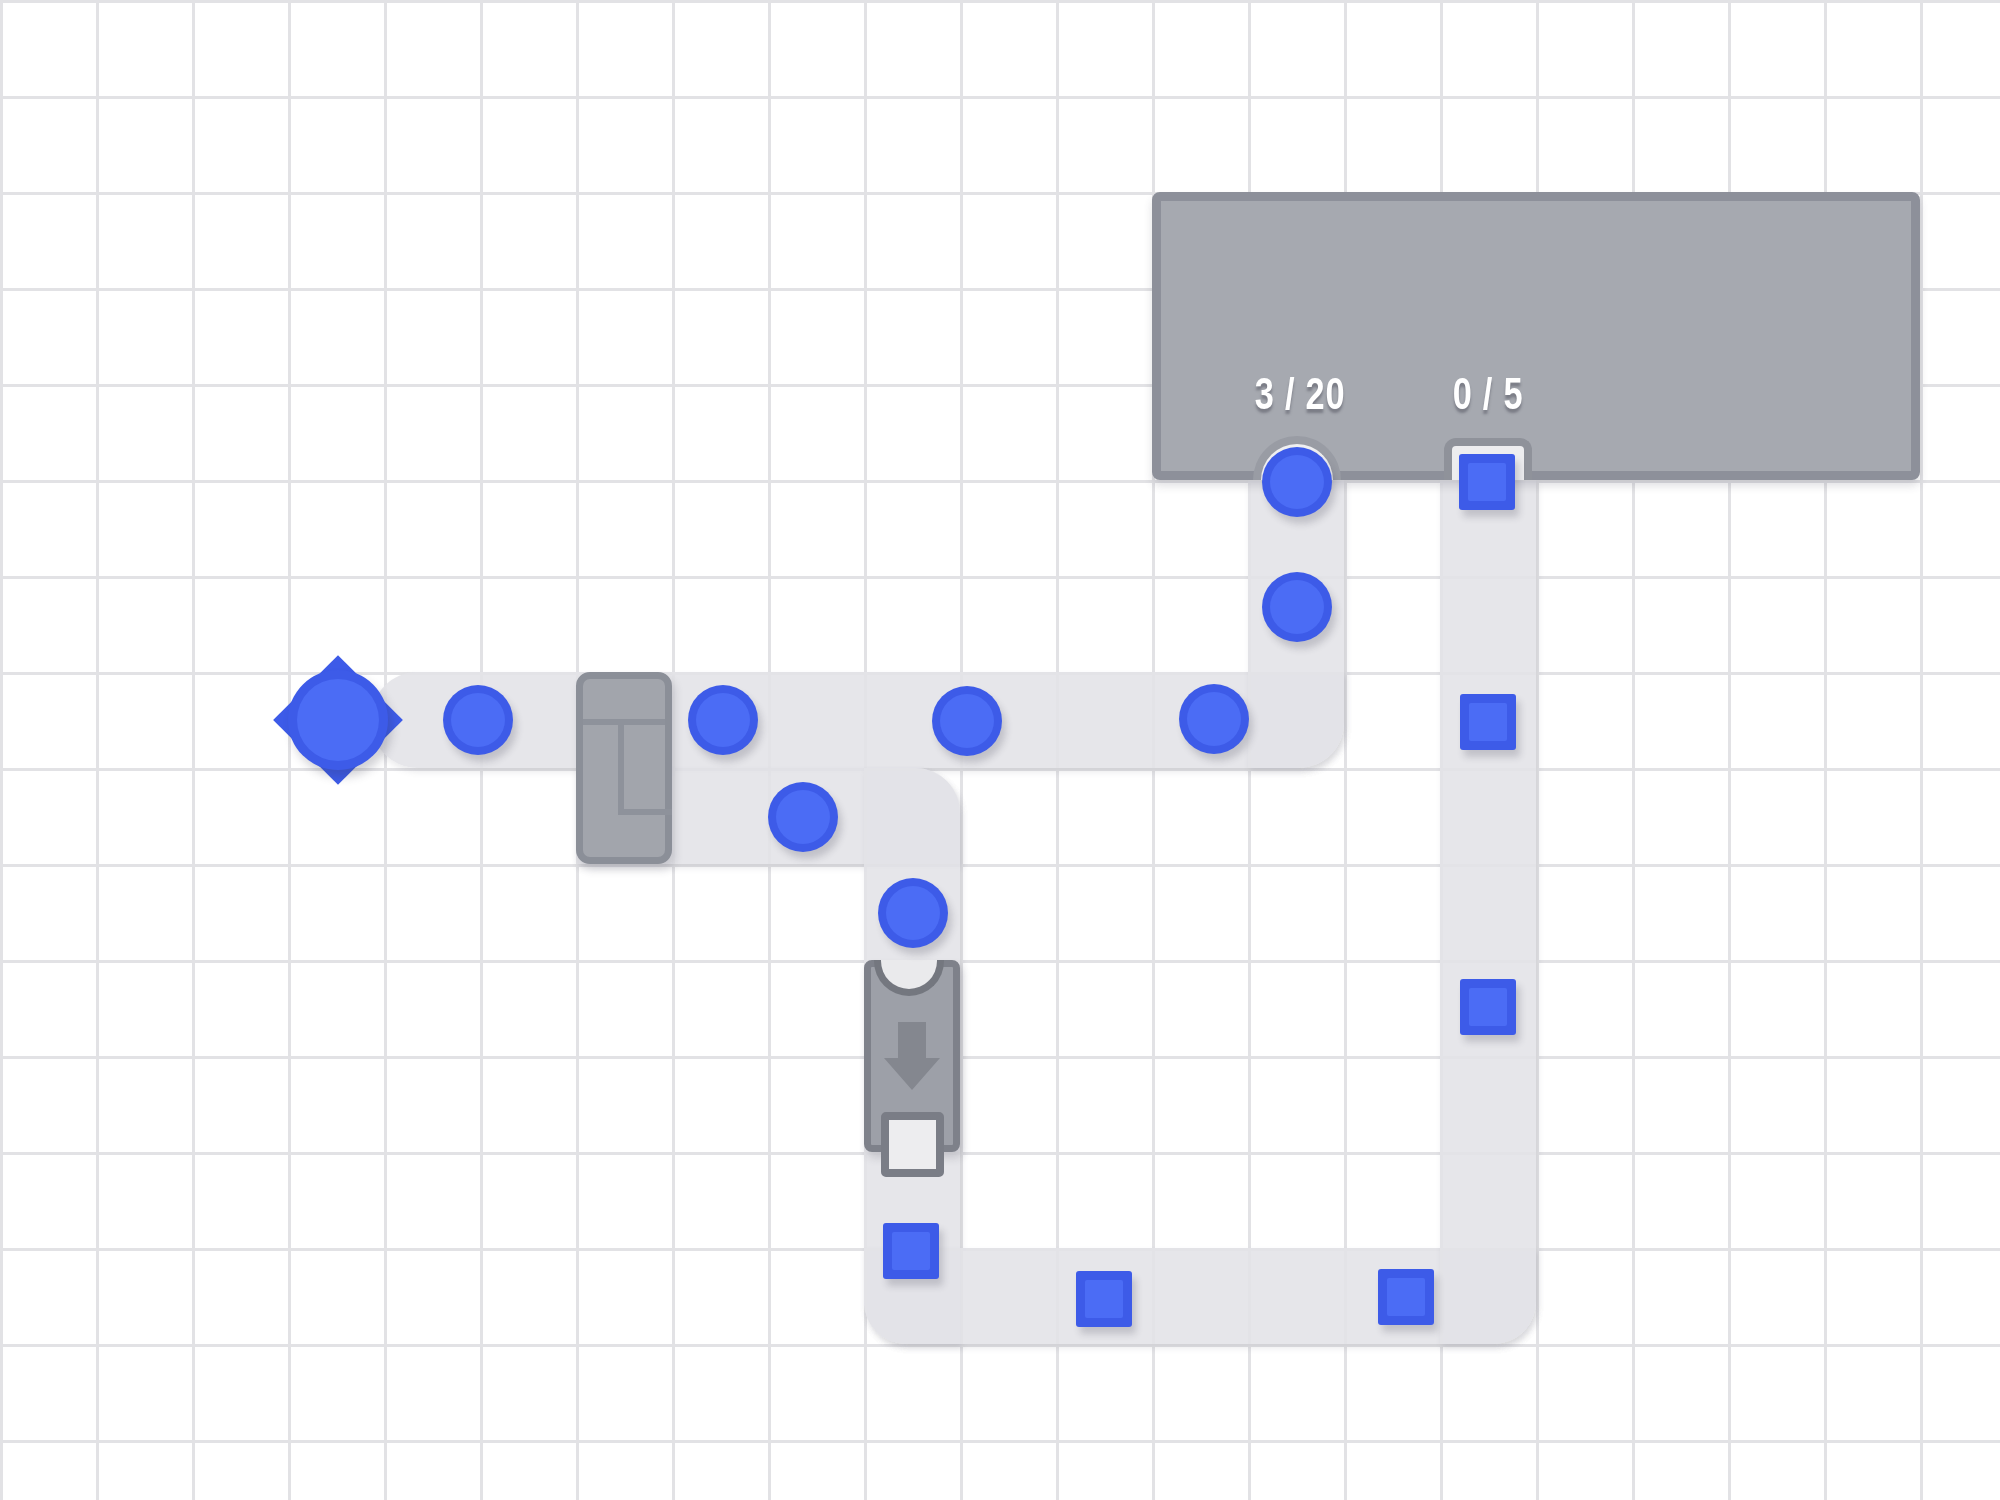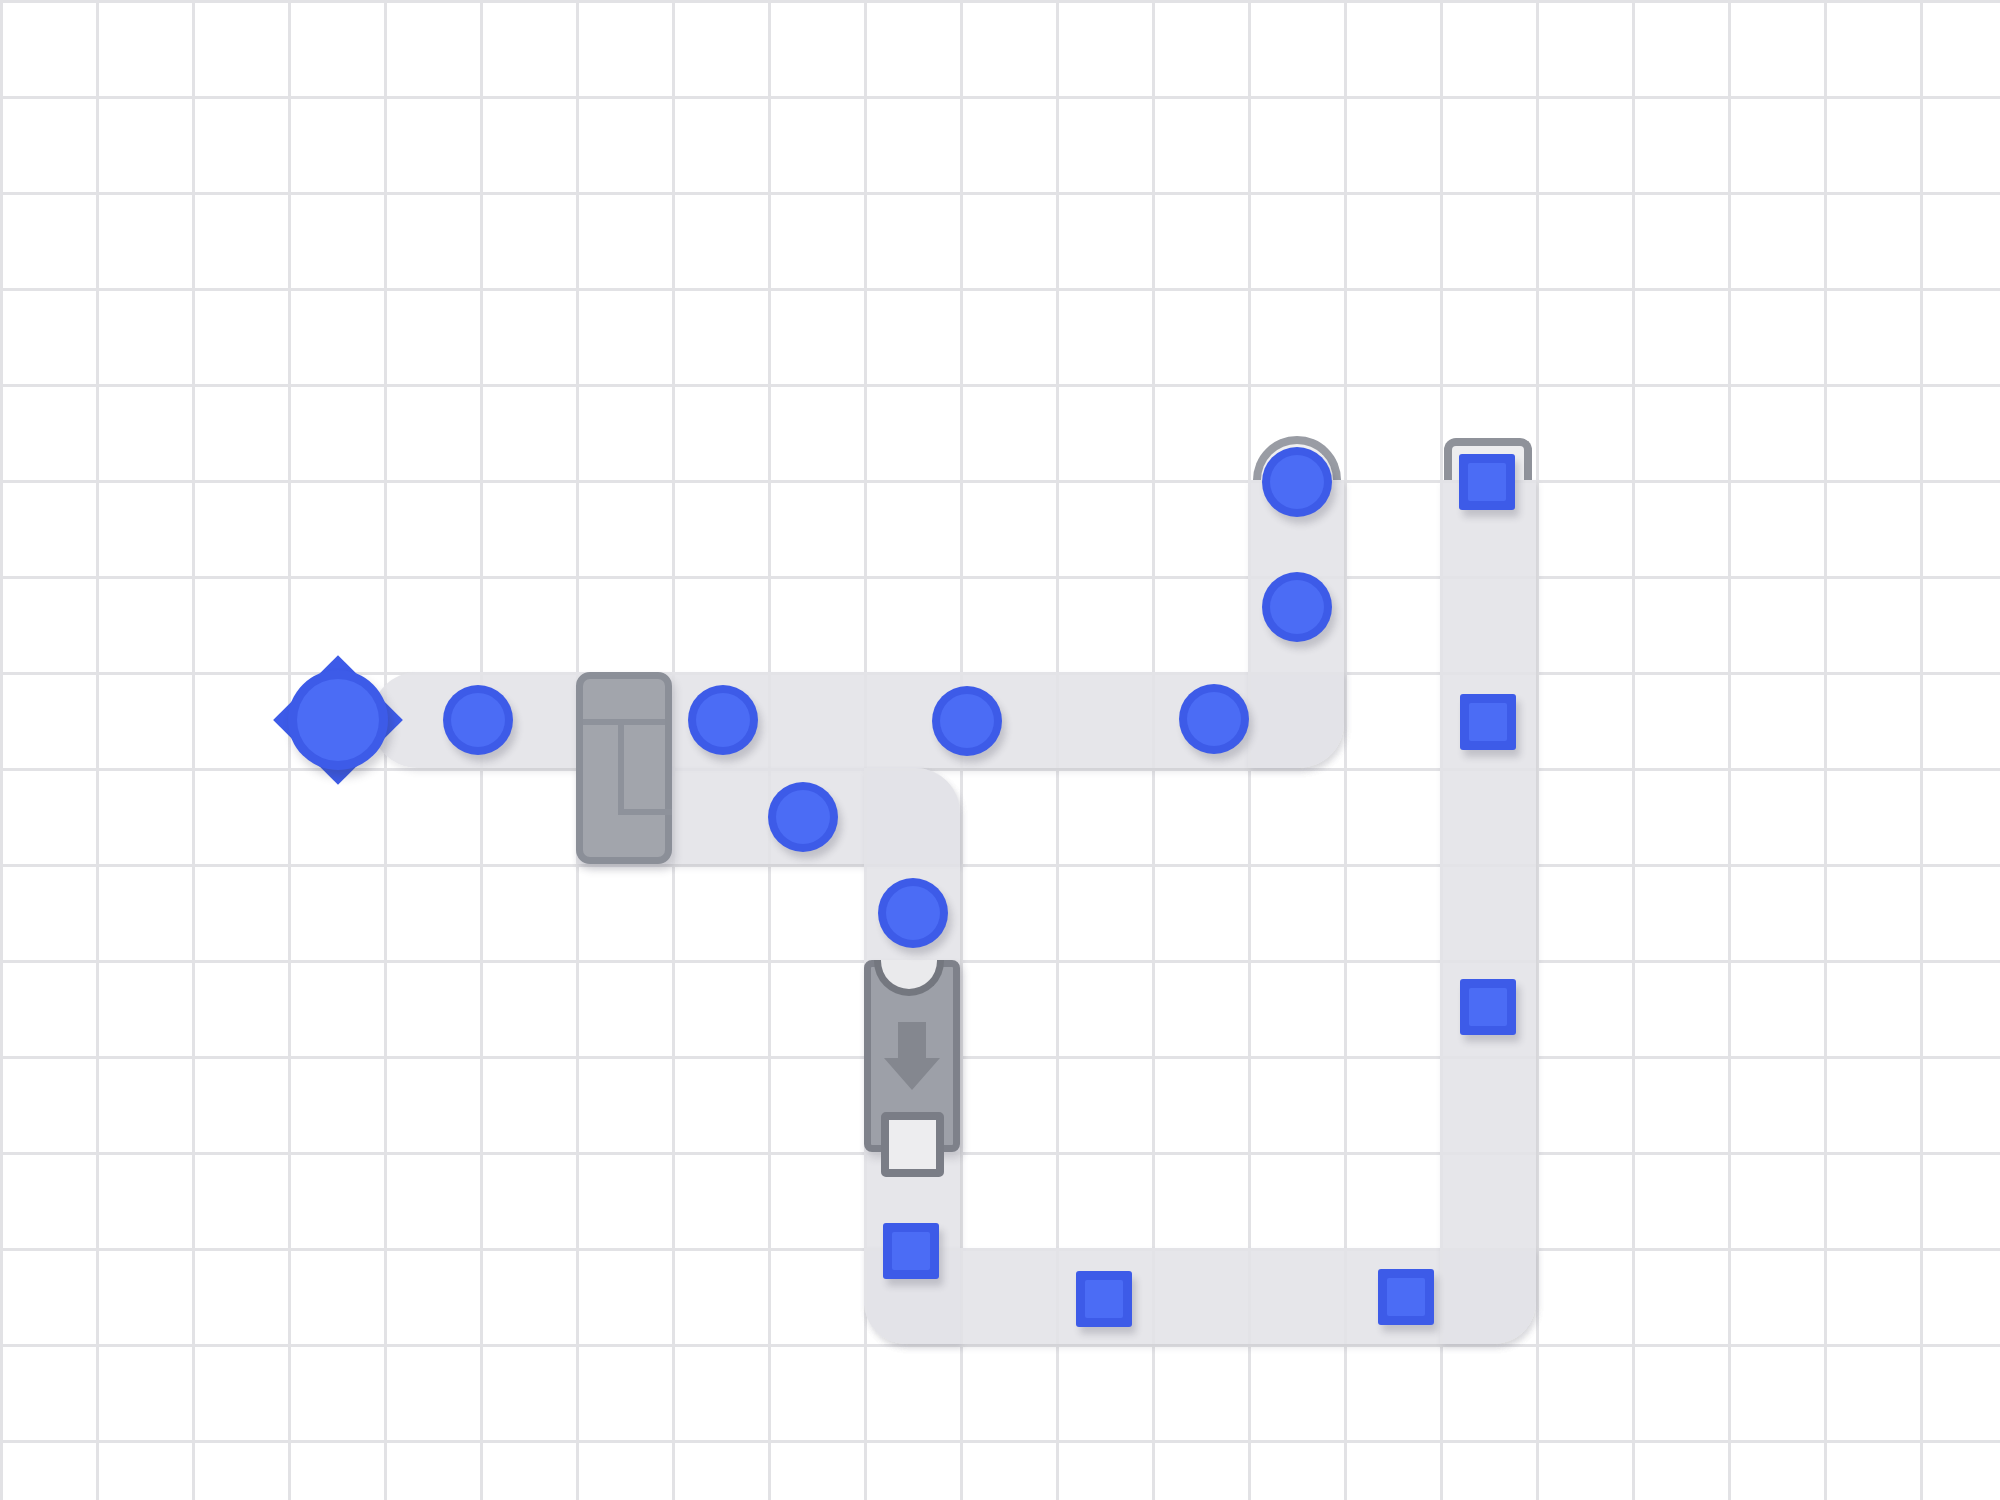--- a/index.html
+++ b/index.html
@@ -140,20 +140,24 @@
 
   <div id="belt-layer">
       <div class="belt" style="left: 372px; top: 672px; width: 972px; height: 96px; border-radius: 45px 0px 45px 45px;"></div>
       <div class="belt" style="left: 1248px; top: 480px; width: 96px; height: 288px; border-radius: 0px 0px 45px;"></div>
       <div class="belt" style="left: 576px; top: 768px; width: 384px; height: 96px; border-radius: 0px 45px 0px 0px;"></div>
       <div class="belt" style="left: 864px; top: 768px; width: 96px; height: 576px; border-radius: 0px 45px 0px 42px;"></div>
       <div class="belt" style="left: 864px; top: 1248px; width: 672px; height: 96px; border-radius: 0px 0px 42px 42px;"></div>
       <div class="belt" style="left: 1440px; top: 480px; width: 96px; height: 864px; border-radius: 0px 0px 42px;"></div>
     </div>
 
+  <div class="building" id="building" style="left: 1152px; top: 192px; width: 768px; height: 288px;">
+    <span class="counter" id="counter-0" style="left: 139px; top: 171px;">3 / 20</span>
+    <span class="counter" id="counter-1" style="left: 327px; top: 171px;">0 / 5</span>
+  </div>
 
   <div id="intake-layer">
       <div class="notch" style="left: 1253px; top: 436px;"></div>
       <div class="socket" style="left: 1444px; top: 438px;"></div>
     </div>
 
   <div class="machine" id="machine-splitter" style="left: 576px; top: 672px; width: 96px; height: 192px;">
     <div class="h1"></div>
     <div class="v1"></div>
     <div class="h2"></div>

